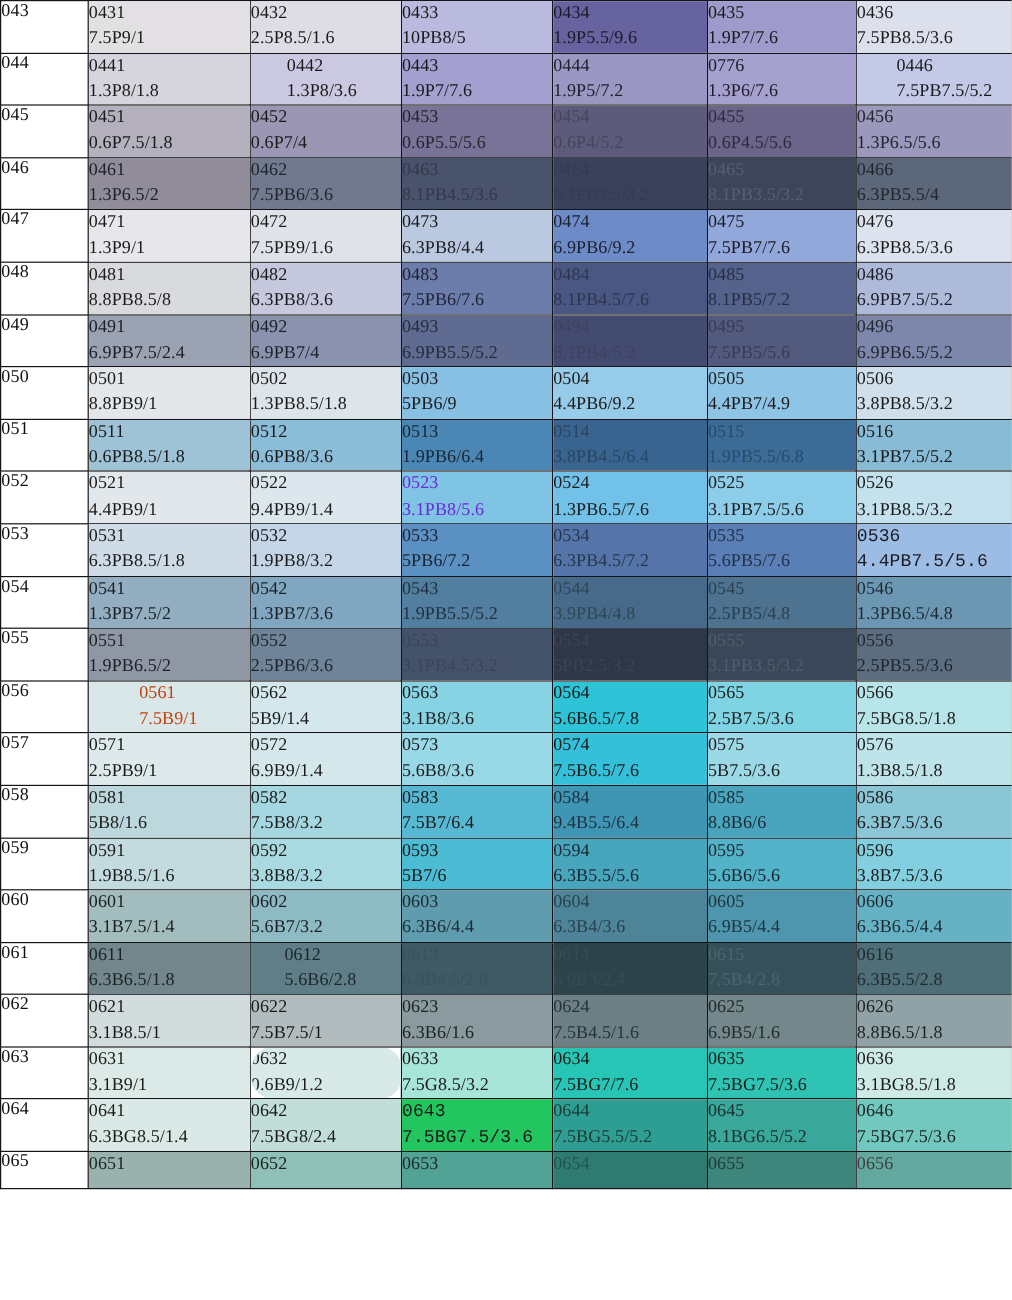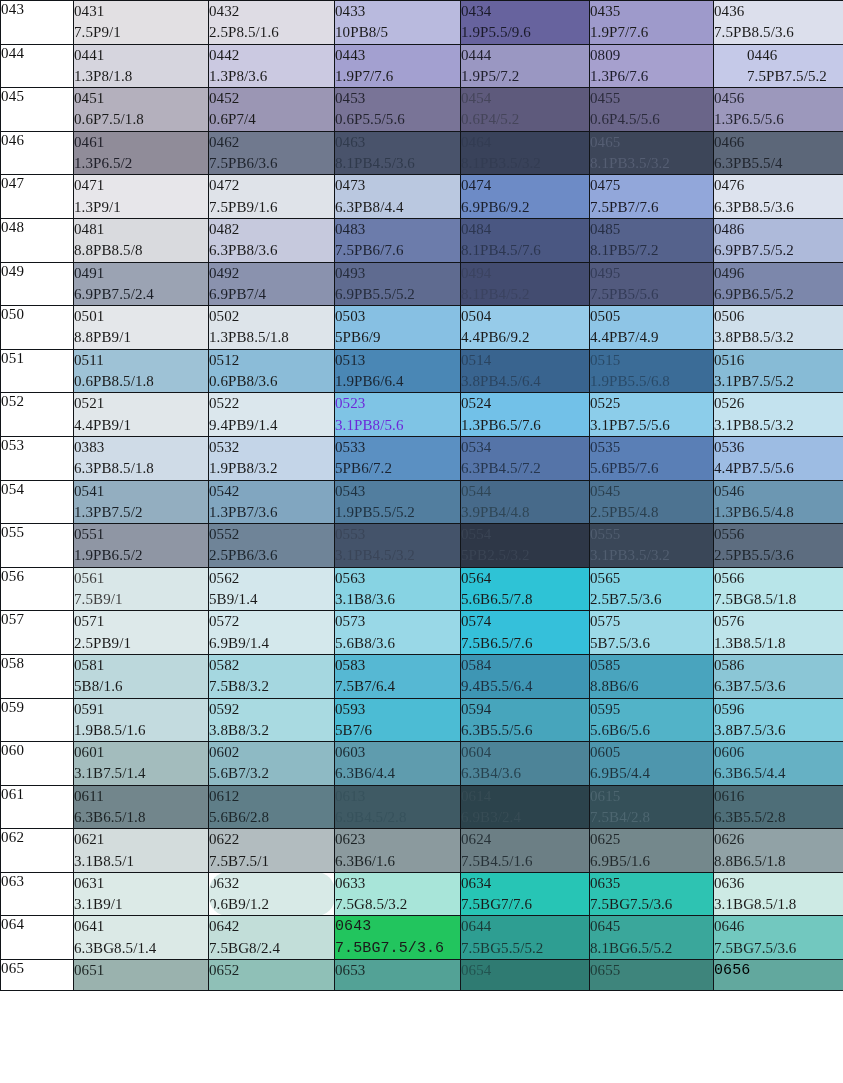--- a/index.html
+++ b/index.html
@@ -101,34 +101,34 @@
           <span class="sw-code">0436</span>
           <span class="sw-notation">7.5PB8.5/3.6</span>
         </td>
       </tr>
       <tr>
         <td class="rowlabel">044</td>
         <td class="swatch" style="background-color: rgb(214, 213, 222); color: rgb(26, 26, 26);">
           <span class="sw-code">0441</span>
           <span class="sw-notation">1.3P8/1.8</span>
         </td>
-        <td class="swatch" style="background-color: rgb(203, 201, 225); color: rgb(26, 26, 26);">
+        <td class="swatch" style="background-color: rgb(203, 201, 225); color: rgb(26, 26, 26); padding-left: 30px;">
           <span class="sw-code">0442</span>
           <span class="sw-notation">1.3P8/3.6</span>
         </td>
         <td class="swatch" style="background-color: rgb(163, 160, 208); color: rgb(26, 26, 26);">
           <span class="sw-code">0443</span>
           <span class="sw-notation">1.9P7/7.6</span>
         </td>
         <td class="swatch" style="background-color: rgb(154, 151, 194); color: rgb(32, 32, 46);">
           <span class="sw-code">0444</span>
           <span class="sw-notation">1.9P5/7.2</span>
         </td>
         <td class="swatch" style="background-color: rgb(166, 160, 206); color: rgb(28, 28, 42);">
-          <span class="sw-code">0809</span>
+          <span class="sw-code">0776</span>
           <span class="sw-notation">1.3P6/7.6</span>
         </td>
         <td class="swatch" style="background-color: rgb(197, 201, 232); color: rgb(26, 26, 26); padding-left: 33px;">
           <span class="sw-code">0446</span>
           <span class="sw-notation">7.5PB7.5/5.2</span>
         </td>
       </tr>
       <tr>
         <td class="rowlabel">045</td>
         <td class="swatch" style="background-color: rgb(180, 176, 189); color: rgb(26, 26, 26);">
@@ -341,40 +341,40 @@
           <span class="sw-notation">3.1PB7.5/5.6</span>
         </td>
         <td class="swatch" style="background-color: rgb(195, 226, 238); color: rgb(26, 26, 26);">
           <span class="sw-code">0526</span>
           <span class="sw-notation">3.1PB8.5/3.2</span>
         </td>
       </tr>
       <tr>
         <td class="rowlabel">053</td>
         <td class="swatch" style="background-color: rgb(207, 219, 231); color: rgb(26, 26, 26);">
-          <span class="sw-code">0383</span>
+          <span class="sw-code">0531</span>
           <span class="sw-notation">6.3PB8.5/1.8</span>
         </td>
         <td class="swatch" style="background-color: rgb(196, 213, 232); color: rgb(26, 26, 26);">
           <span class="sw-code">0532</span>
           <span class="sw-notation">1.9PB8/3.2</span>
         </td>
         <td class="swatch" style="background-color: rgb(91, 144, 194); color: rgb(26, 35, 48);">
           <span class="sw-code">0533</span>
           <span class="sw-notation">5PB6/7.2</span>
         </td>
         <td class="swatch" style="background-color: rgb(85, 116, 168); color: rgb(38, 54, 78);">
           <span class="sw-code">0534</span>
           <span class="sw-notation">6.3PB4.5/7.2</span>
         </td>
         <td class="swatch" style="background-color: rgb(90, 127, 182); color: rgb(34, 48, 74);">
           <span class="sw-code">0535</span>
           <span class="sw-notation">5.6PB5/7.6</span>
         </td>
-        <td class="swatch" style="background-color: rgb(157, 188, 227); color: rgb(26, 26, 36);">
+        <td class="swatch" style="background-color: rgb(157, 188, 227); color: rgb(26, 26, 36); font-family: Liberation Mono, monospace;">
           <span class="sw-code">0536</span>
           <span class="sw-notation">4.4PB7.5/5.6</span>
         </td>
       </tr>
       <tr>
         <td class="rowlabel">054</td>
         <td class="swatch" style="background-color: rgb(147, 174, 192); color: rgb(26, 32, 38);">
           <span class="sw-code">0541</span>
           <span class="sw-notation">1.3PB7.5/2</span>
         </td>
@@ -421,21 +421,21 @@
           <span class="sw-code">0555</span>
           <span class="sw-notation">3.1PB3.5/3.2</span>
         </td>
         <td class="swatch" style="background-color: rgb(93, 109, 128); color: rgb(30, 37, 44);">
           <span class="sw-code">0556</span>
           <span class="sw-notation">2.5PB5.5/3.6</span>
         </td>
       </tr>
       <tr>
         <td class="rowlabel">056</td>
-        <td class="swatch" style="background-color: rgb(217, 231, 232); color: #404040;">
+        <td class="swatch" style="background-color: rgb(217, 231, 232); color: #c2410c; padding-left: 42px;">
           <span class="sw-code">0561</span>
           <span class="sw-notation">7.5B9/1</span>
         </td>
         <td class="swatch" style="background-color: rgb(211, 231, 236); color: rgb(26, 26, 26);">
           <span class="sw-code">0562</span>
           <span class="sw-notation">5B9/1.4</span>
         </td>
         <td class="swatch" style="background-color: rgb(135, 211, 227); color: rgb(26, 26, 26);">
           <span class="sw-code">0563</span>
           <span class="sw-notation">3.1B8/3.6</span>
@@ -560,21 +560,21 @@
           <span class="sw-code">0606</span>
           <span class="sw-notation">6.3B6.5/4.4</span>
         </td>
       </tr>
       <tr>
         <td class="rowlabel">061</td>
         <td class="swatch" style="background-color: rgb(114, 134, 140); color: rgb(28, 34, 36);">
           <span class="sw-code">0611</span>
           <span class="sw-notation">6.3B6.5/1.8</span>
         </td>
-        <td class="swatch" style="background-color: rgb(95, 126, 136); color: rgb(28, 38, 42);">
+        <td class="swatch" style="background-color: rgb(95, 126, 136); color: rgb(28, 38, 42); padding-left: 28px;">
           <span class="sw-code">0612</span>
           <span class="sw-notation">5.6B6/2.8</span>
         </td>
         <td class="swatch" style="background-color: rgb(63, 90, 100); color: rgb(55, 82, 92);">
           <span class="sw-code">0613</span>
           <span class="sw-notation">6.9B4.5/2.8</span>
         </td>
         <td class="swatch" style="background-color: rgb(44, 67, 76); color: rgb(55, 76, 85);">
           <span class="sw-code">0614</span>
           <span class="sw-notation">6.9B3/2.4</span>
@@ -684,19 +684,19 @@
           <span class="sw-notation"></span>
         </td>
         <td class="swatch" style="background-color: rgb(47, 123, 114); color: rgb(34, 84, 80);">
           <span class="sw-code">0654</span>
           <span class="sw-notation"></span>
         </td>
         <td class="swatch" style="background-color: rgb(62, 133, 124); color: rgb(30, 60, 56);">
           <span class="sw-code">0655</span>
           <span class="sw-notation"></span>
         </td>
-        <td class="swatch" style="background-color: rgb(98, 168, 158); color: #000000; font-family: Liberation Mono, monospace;">
+        <td class="swatch" style="background-color: rgb(98, 168, 158); color: #404040;">
           <span class="sw-code">0656</span>
           <span class="sw-notation"></span>
         </td>
       </tr>
     </tbody>
 </table>
 
 </body></html>

